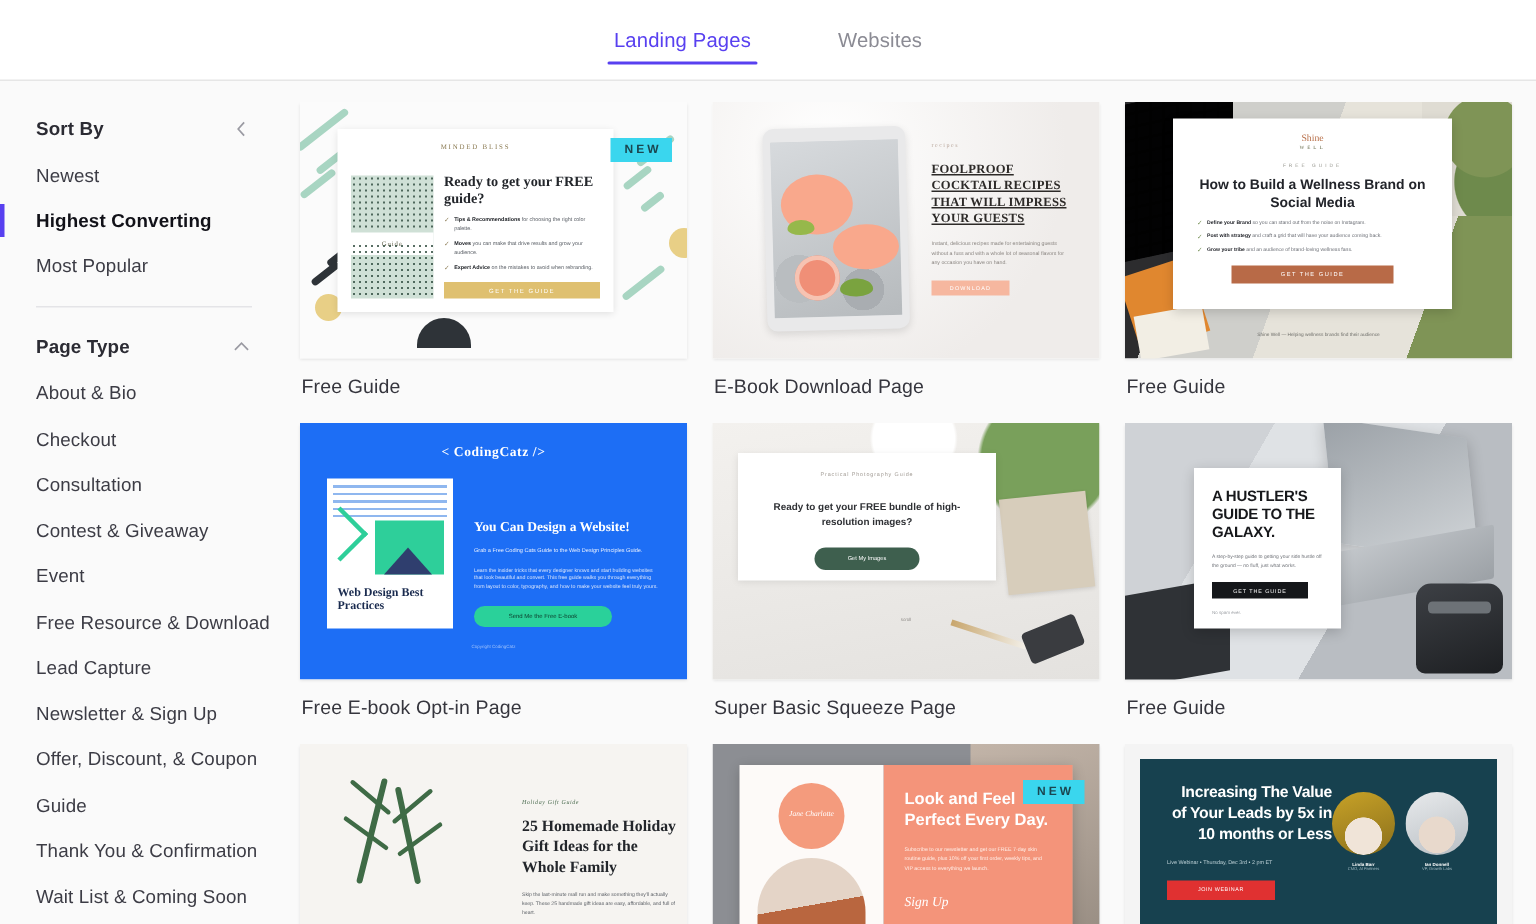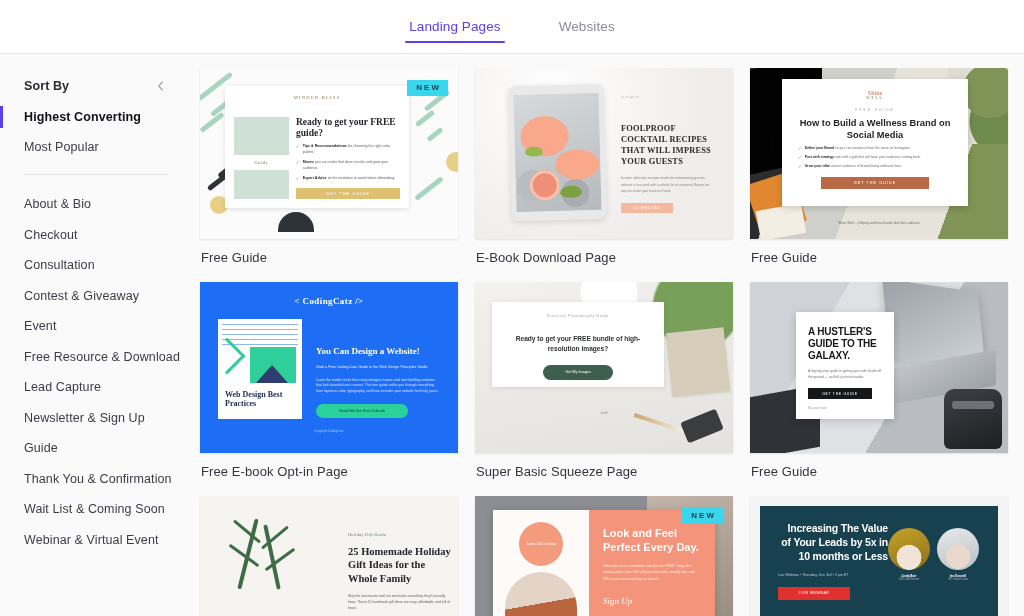--- a/index.html
+++ b/index.html
@@ -66,21 +66,21 @@
   .card { width: 258px; margin-bottom: 17px; position: relative; }
   .thumb {
     width: 258px; height: 171px; position: relative; overflow: hidden;
     background: #fff; box-shadow: 0 1px 2px rgba(0,0,0,.10);
   }
   .card-label {
     font-size: 13px; color: #35353d; padding: 11px 2px 0 1px;
     letter-spacing: .1px; white-space: nowrap;
   }
   .badge-new {
-    position: absolute; top: 12px; right: 10px; z-index: 9;
+    position: absolute; top: 24px; right: 10px; z-index: 9;
     background: #3ad6ee; color: #1b4650; font-size: 8px; font-weight: bold;
     letter-spacing: 2px; padding: 4px 7px 4px 9px; line-height: 1;
   }
   
   
   .sc1 { position: absolute; inset: 0; background: #fbfbfb; }
   .sc1 .stroke { position: absolute; background: #a8d5c2; border-radius: 6px; height: 5px; transform: rotate(-38deg); }
   .sc1 .dk { background: #2e3338; }
   .sc1 .dot { position: absolute; border-radius: 50%; }
   .sc1 .panel {
@@ -116,21 +116,21 @@
      radial-gradient(circle at 20% 78%, #b9bdc0 0 14%, transparent 14%),
      radial-gradient(circle at 70% 85%, #a9adb1 0 12%, transparent 12%),
      linear-gradient(160deg, #d7dadd, #b6babd); }
   .sc2 .glass { position: absolute; border-radius: 50%; background: #f9a88c; }
   .sc2 .lime { position: absolute; border-radius: 50% 50% 50% 50%/ 60% 60% 40% 40%; background: #96b84b; }
   .sc2 .grape { position: absolute; border-radius: 50%; background: #f08f77;
     box-shadow: inset 0 0 0 3px #f6c3b2; }
   .sc2 .copy { position: absolute; left: 146px; top: 26px; width: 92px; }
   .sc2 .kick { font-family: "Liberation Serif", serif; font-size: 4px; color: #b9a79c; letter-spacing: 1px; }
   .sc2 h4 { font-family: "Liberation Serif", serif; font-size: 8.4px; color: #2d2a28;
-    line-height: 1.32; margin-top: 24px; letter-spacing: .2px; }
+    line-height: 1.32; margin-top: 8px; letter-spacing: .2px; text-decoration: underline; }
   .sc2 p { font-size: 3.5px; color: #8c8783; line-height: 1.75; margin-top: 8px; }
   .sc2 .cta { margin-top: 9px; width: 52px; height: 10px; background: #f6b79f;
     display: flex; align-items: center; justify-content: center; color: #fff; font-size: 3.6px; letter-spacing: .8px; }
   
   .sc3 { position: absolute; inset: 0;
     background: linear-gradient(110deg,#2c2c2e 0 22%, #cfcfcb 22% 46%, #e6e3da 46% 78%, #7f9456 78% 100%); }
   .sc3 .kbd { position: absolute; left: 0; top: 0; width: 72px; height: 105px; background: #2a2a2c;
     transform: skewY(-12deg) translateY(-6px);
     background-image: repeating-linear-gradient(90deg,#3a3a3d 0 7px,#222 7px 9px),
                       repeating-linear-gradient(0deg,#3a3a3d 0 7px,#222 7px 9px);
@@ -279,37 +279,47 @@
     <div class="side-group">
       <div class="group-head">
         <span class="group-title">Sort By</span>
         <span class="chev">
           <svg viewBox="0 0 16 16" width="14" height="14" fill="none" stroke="#9a9aa2" stroke-width="1.3">
             <path d="M10 3 L5.5 8 L10 13"></path>
           </svg>
         </span>
       </div>
       <div class="group-list">
+        <div class="side-item">Newest</div>
         <div class="side-item active">Highest Converting</div>
         <div class="side-item">Most Popular</div>
       </div>
     </div>
 
     <div class="side-sep"></div>
 
     <div class="side-group">
+      <div class="group-head">
+        <span class="group-title">Page Type</span>
+        <span class="chev">
+          <svg viewBox="0 0 16 16" width="14" height="14" fill="none" stroke="#9a9aa2" stroke-width="1.3">
+            <path d="M3 10.5 L8 5.5 L13 10.5"></path>
+          </svg>
+        </span>
+      </div>
       <div class="group-list page-type">
         <div class="side-item">About &amp; Bio</div>
         <div class="side-item">Checkout</div>
         <div class="side-item">Consultation</div>
         <div class="side-item">Contest &amp; Giveaway</div>
         <div class="side-item">Event</div>
         <div class="side-item">Free Resource &amp; Download</div>
         <div class="side-item">Lead Capture</div>
         <div class="side-item">Newsletter &amp; Sign Up</div>
+        <div class="side-item">Offer, Discount, &amp; Coupon</div>
         <div class="side-item">Guide</div>
         <div class="side-item">Thank You &amp; Confirmation</div>
         <div class="side-item">Wait List &amp; Coming Soon</div>
         <div class="side-item">Webinar &amp; Virtual Event</div>
       </div>
     </div>
   </aside>
 
   <main class="content">
     <div class="grid">

